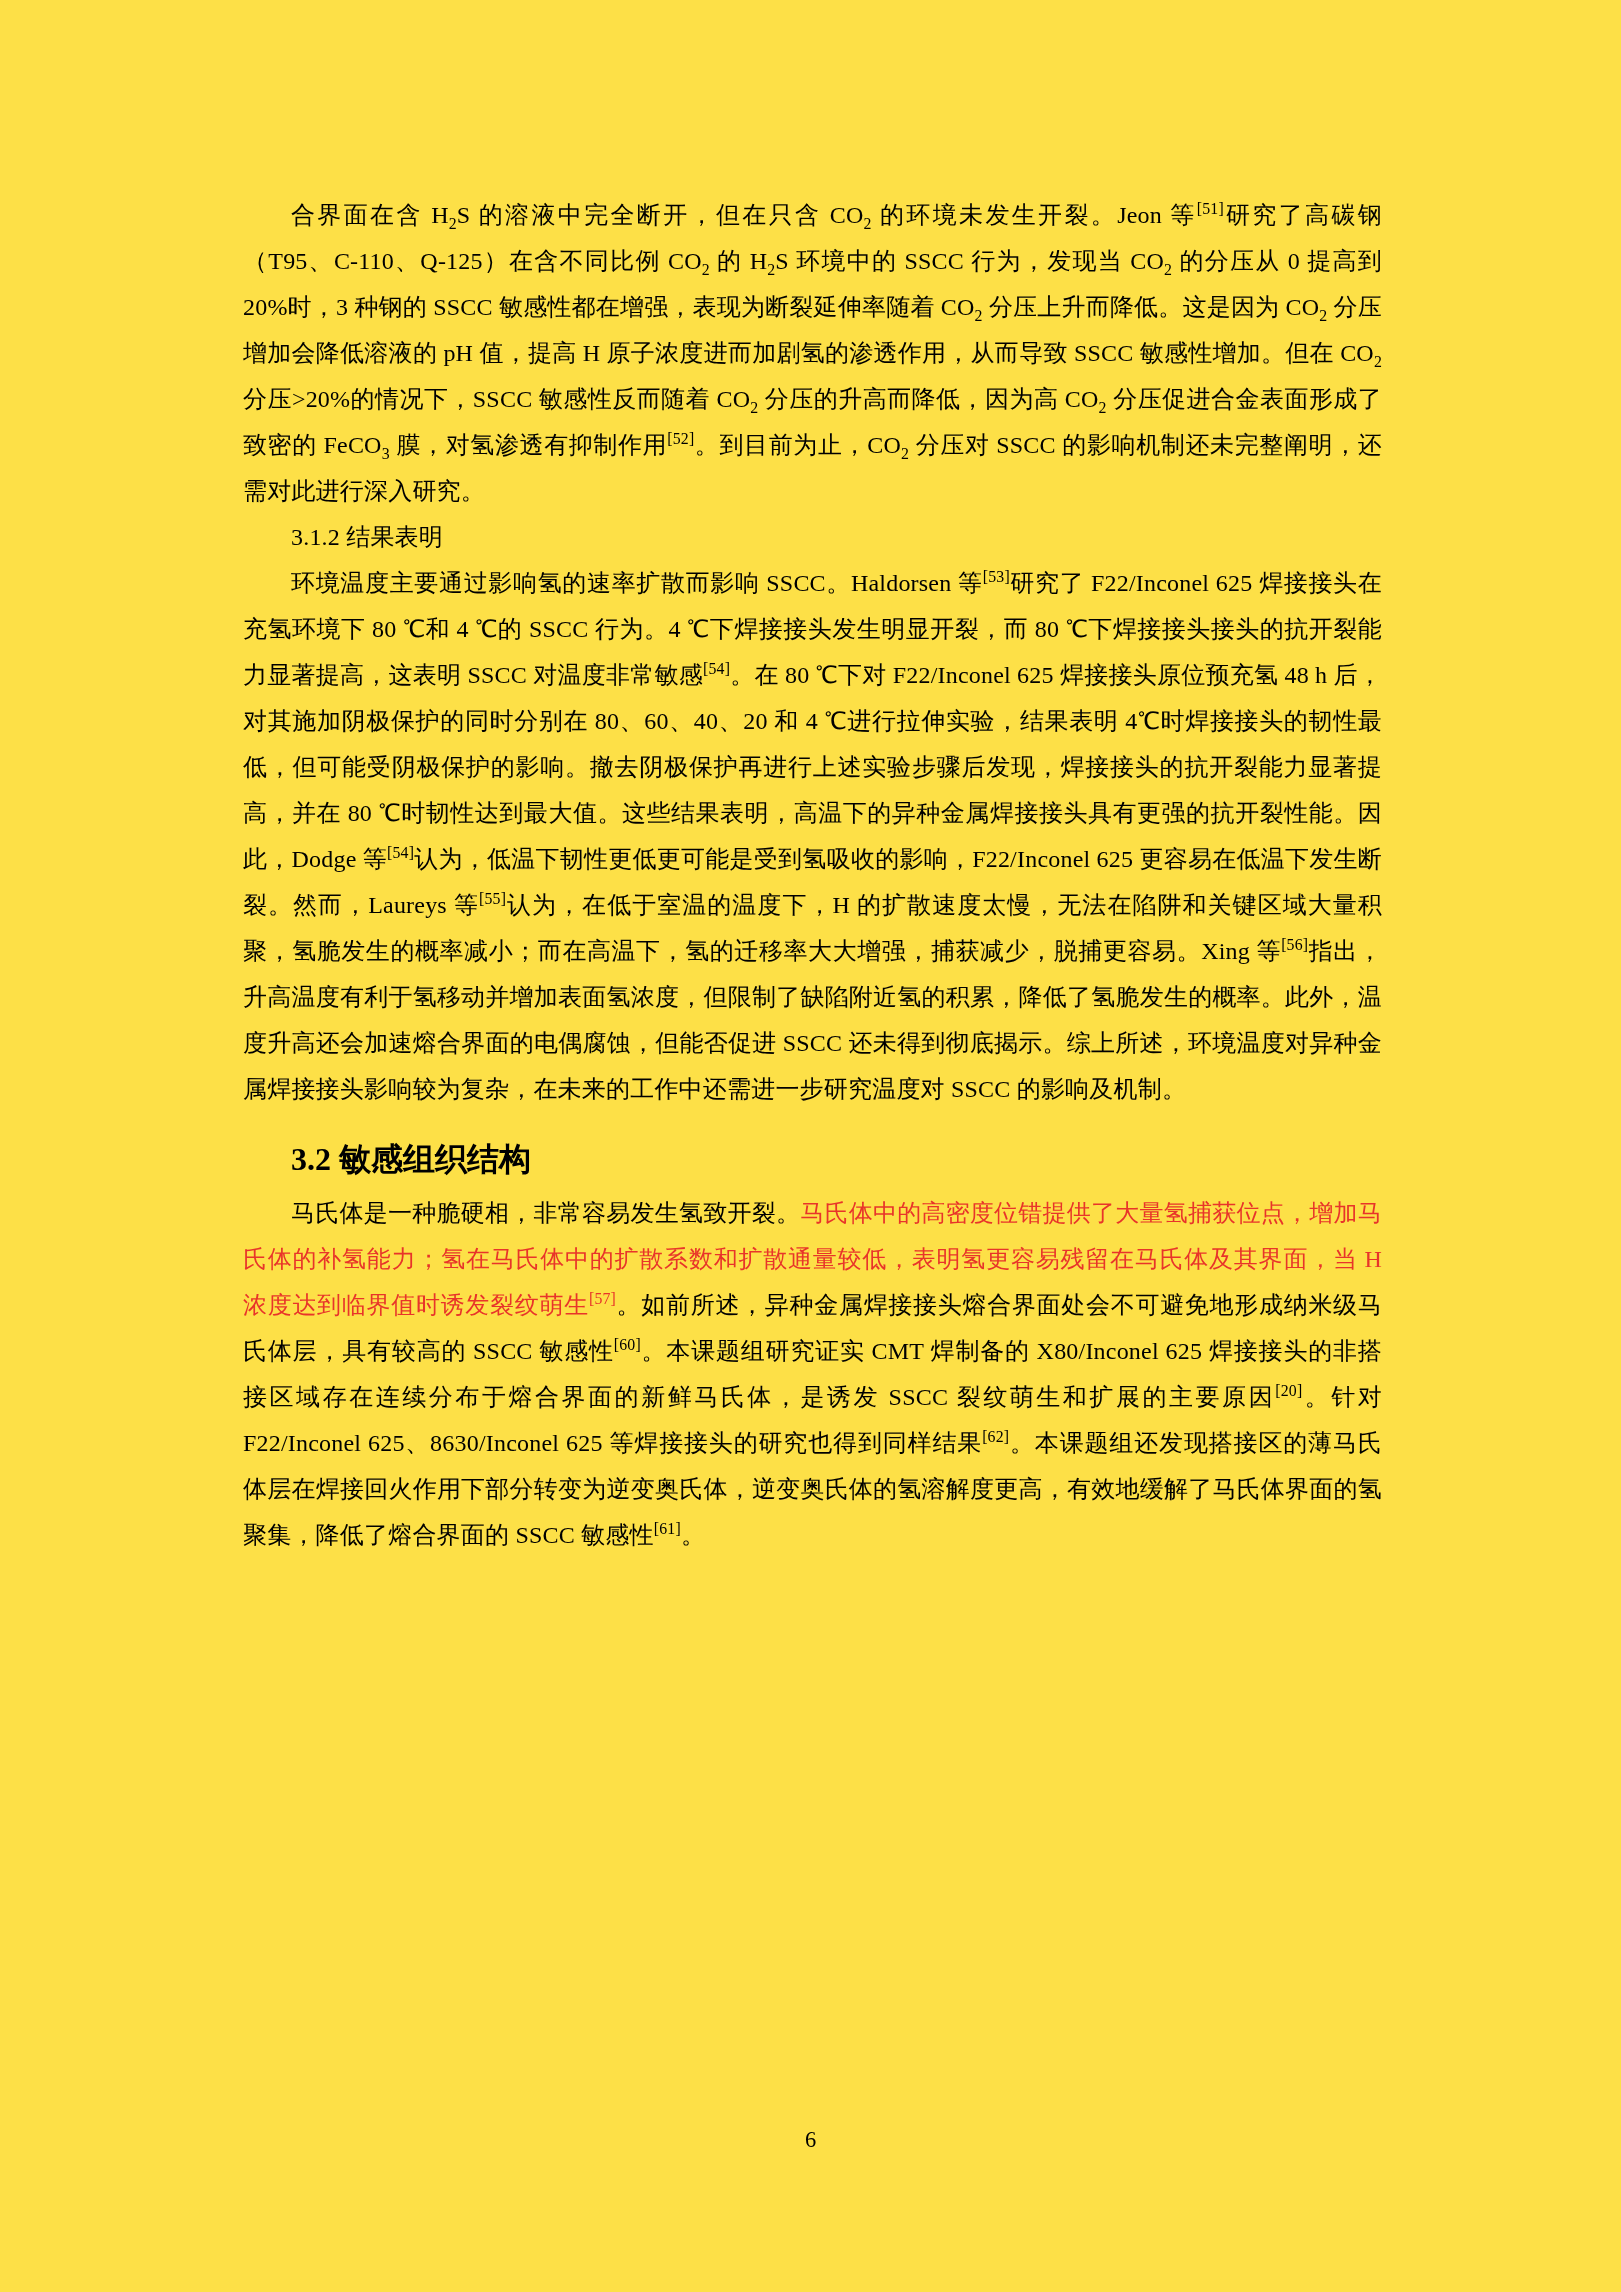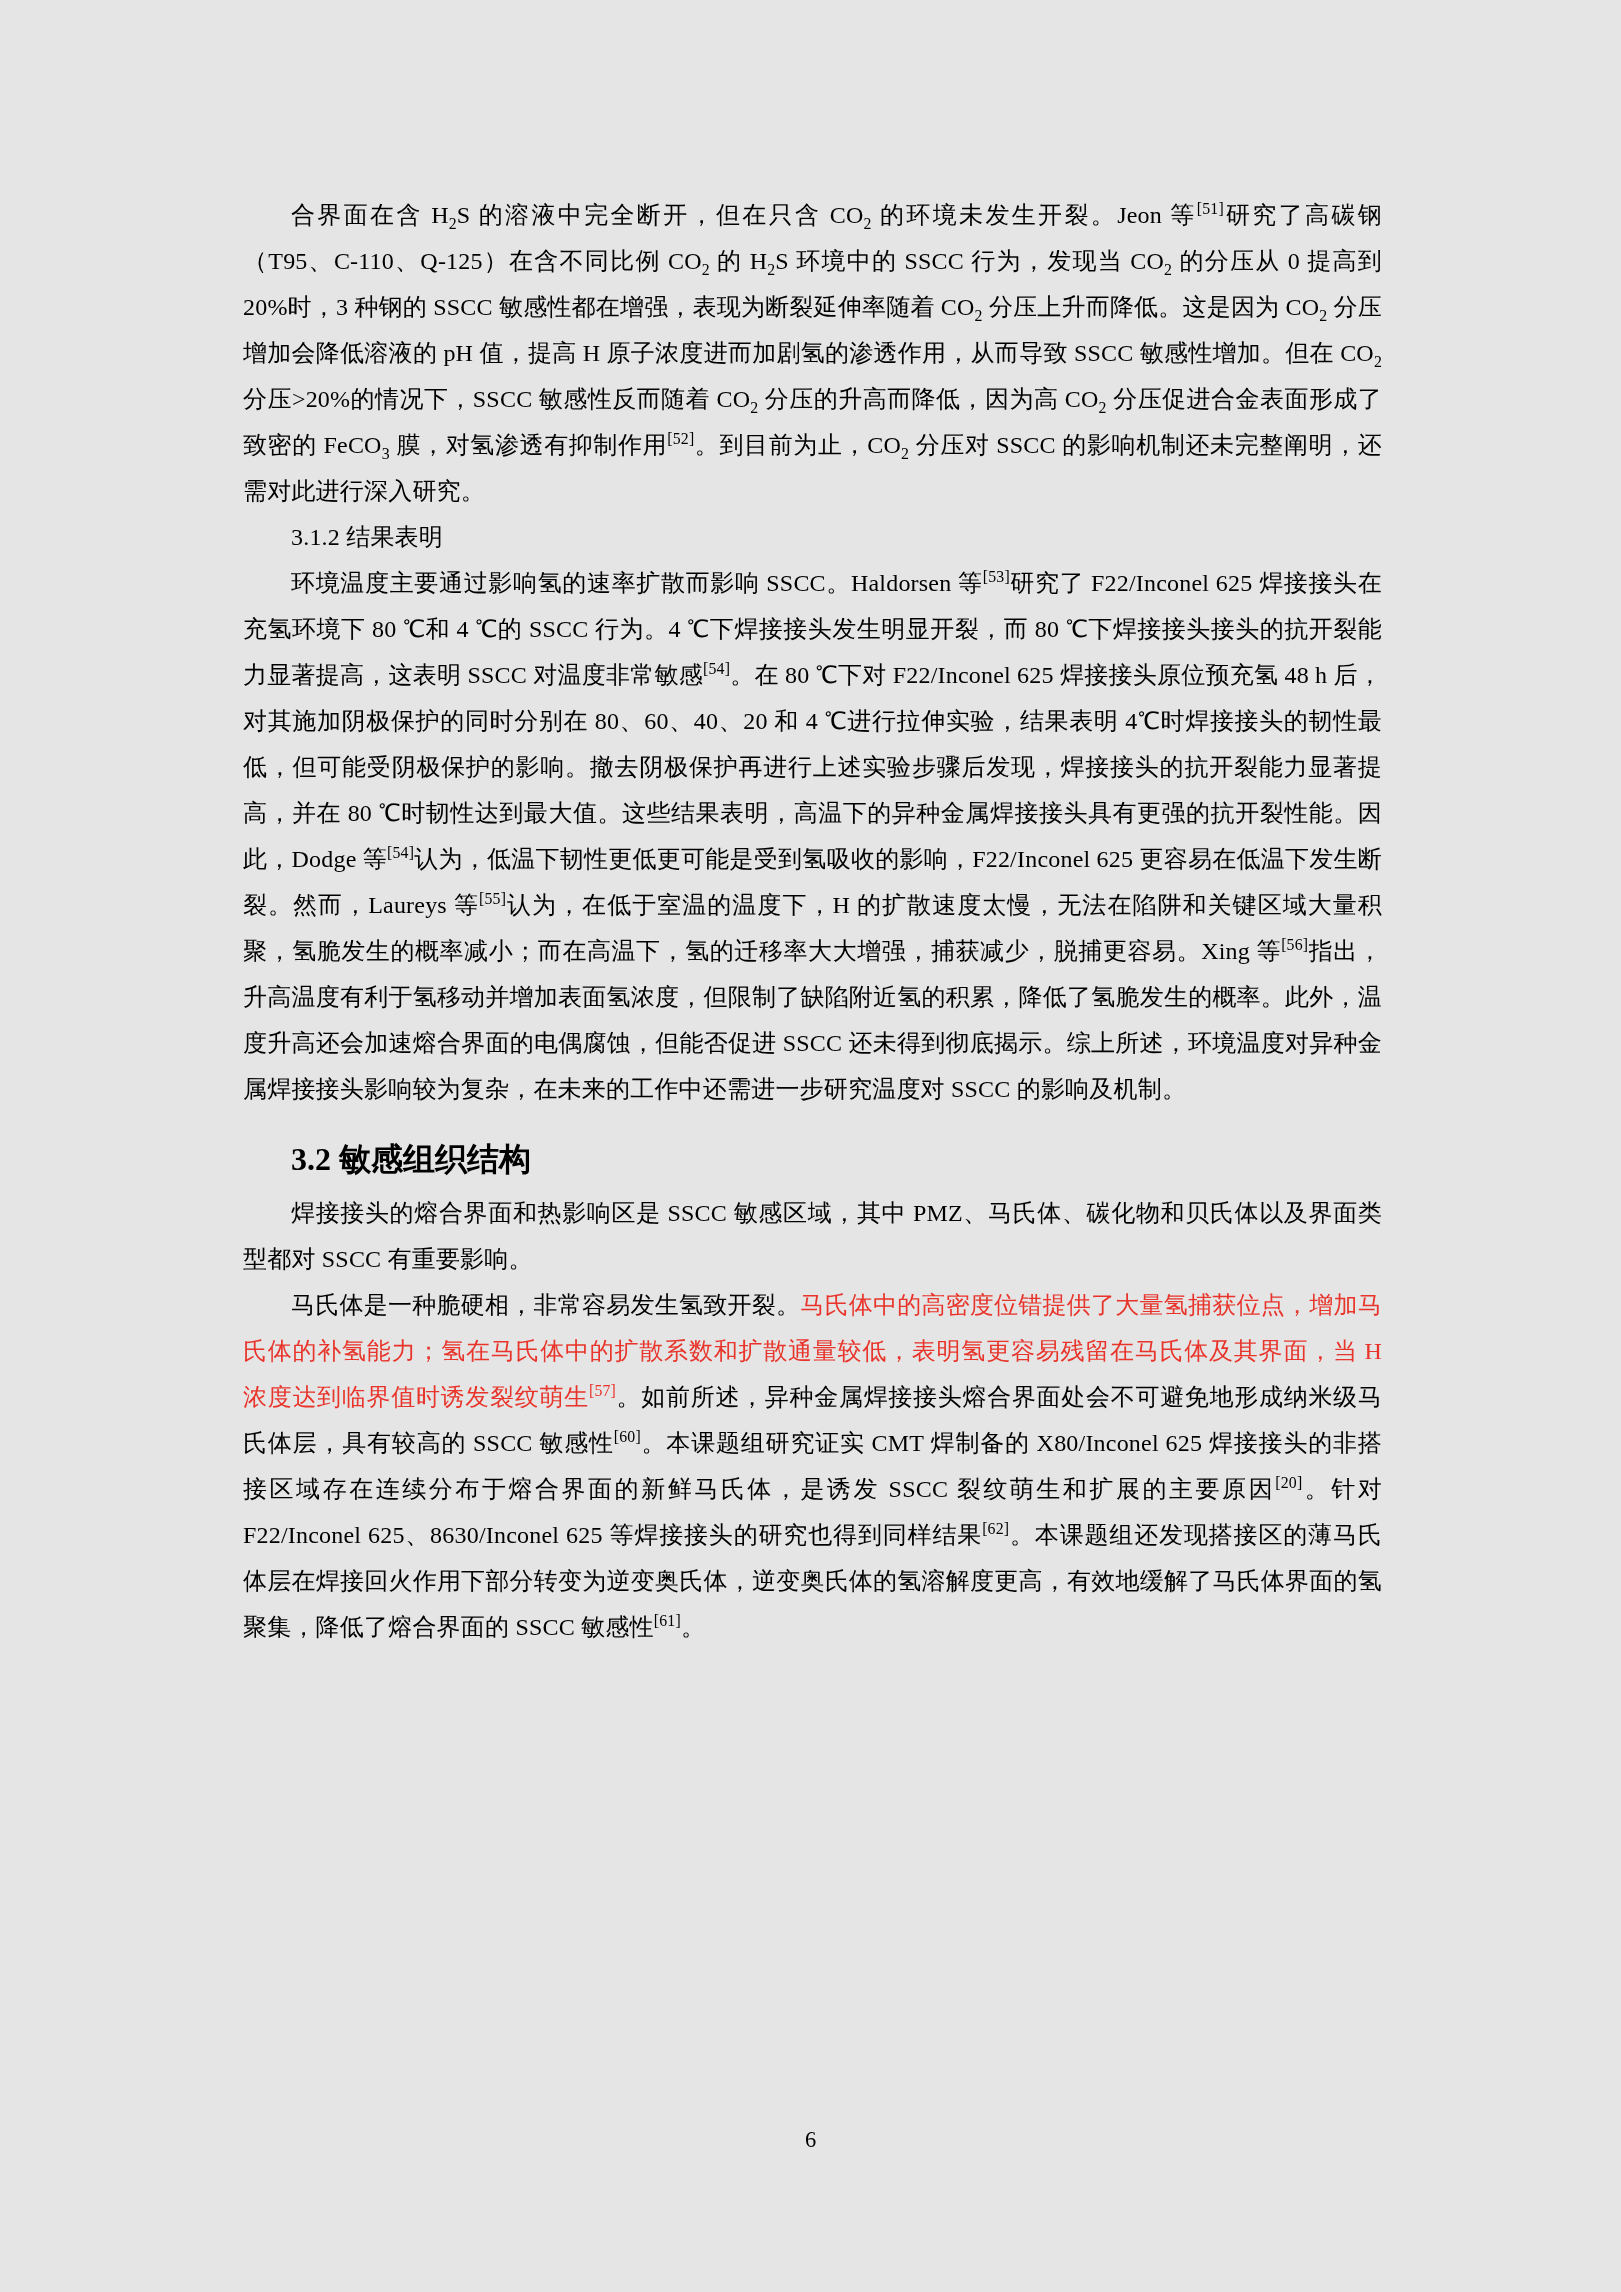--- a/index.html
+++ b/index.html
@@ -4,21 +4,21 @@
 <style>
   html, body {
     margin: 0;
     padding: 0;
     background: #ffffff;
   }
   .page {
     position: relative;
     width: 1621px;
     height: 2293px;
-    background: #e5e5e5;
+    background: #fde047;
     box-sizing: border-box;
     font-family: "Liberation Serif", serif;
     color: #000000;
     overflow: hidden;
   }
   .content {
     position: absolute;
     left: 243px;
     top: 192px;
     width: 1139px;
@@ -79,18 +79,17 @@
 </style>
 </head>
 <body>
 
 <div class="page">
   <div class="content" id="content">
       <p class="body-par"><span>合界面在含 H</span><sub>2</sub><span>S 的溶液中完全断开，但在只含 CO</span><sub>2</sub><span> 的环境未发生开裂。Jeon 等</span><sup>[51]</sup><span>研究了高碳钢（T95、C-110、Q-125）在含不同比例 CO</span><sub>2</sub><span> 的 H</span><sub>2</sub><span>S 环境中的 SSCC 行为，发现当 CO</span><sub>2</sub><span> 的分压从 0 提高到 20%时，3 种钢的 SSCC 敏感性都在增强，表现为断裂延伸率随着 CO</span><sub>2</sub><span> 分压上升而降低。这是因为 CO</span><sub>2</sub><span> 分压增加会降低溶液的 pH 值，提高 H 原子浓度进而加剧氢的渗透作用，从而导致 SSCC 敏感性增加。但在 CO</span><sub>2</sub><span> 分压&gt;20%的情况下，SSCC 敏感性反而随着 CO</span><sub>2</sub><span> 分压的升高而降低，因为高 CO</span><sub>2</sub><span> 分压促进合金表面形成了致密的 FeCO</span><sub>3</sub><span> 膜，对氢渗透有抑制作用</span><sup>[52]</sup><span>。到目前为止，CO</span><sub>2</sub><span> 分压对 SSCC 的影响机制还未完整阐明，还需对此进行深入研究。</span></p>
       <p class="sub-head"><span>3.1.2 结果表明</span></p>
       <p class="body-par"><span>环境温度主要通过影响氢的速率扩散而影响 SSCC。Haldorsen 等</span><sup>[53]</sup><span>研究了 F22/Inconel 625 焊接接头在充氢环境下 80 ℃和 4 ℃的 SSCC 行为。4 ℃下焊接接头发生明显开裂，而 80 ℃下焊接接头接头的抗开裂能力显著提高，这表明 SSCC 对温度非常敏感</span><sup>[54]</sup><span>。在 80 ℃下对 F22/Inconel 625 焊接接头原位预充氢 48 h 后，对其施加阴极保护的同时分别在 80、60、40、20 和 4 ℃进行拉伸实验，结果表明 4℃时焊接接头的韧性最低，但可能受阴极保护的影响。撤去阴极保护再进行上述实验步骤后发现，焊接接头的抗开裂能力显著提高，并在 80 ℃时韧性达到最大值。这些结果表明，高温下的异种金属焊接接头具有更强的抗开裂性能。因此，Dodge 等</span><sup>[54]</sup><span>认为，低温下韧性更低更可能是受到氢吸收的影响，F22/Inconel 625 更容易在低温下发生断裂。然而，Laureys 等</span><sup>[55]</sup><span>认为，在低于室温的温度下，H 的扩散速度太慢，无法在陷阱和关键区域大量积聚，氢脆发生的概率减小；而在高温下，氢的迁移率大大增强，捕获减少，脱捕更容易。Xing 等</span><sup>[56]</sup><span>指出，升高温度有利于氢移动并增加表面氢浓度，但限制了缺陷附近氢的积累，降低了氢脆发生的概率。此外，温度升高还会加速熔合界面的电偶腐蚀，但能否促进 SSCC 还未得到彻底揭示。综上所述，环境温度对异种金属焊接接头影响较为复杂，在未来的工作中还需进一步研究温度对 SSCC 的影响及机制。</span></p>
       <h2 class="section"><span>3.2 敏感组织结构</span></h2>
-      <p class="body-par"><span>焊接接头的熔合界面和热影响区是 SSCC 敏感区域，其中 PMZ、马氏体、碳化物和贝氏体以及界面类型都对 SSCC 有重要影响。</span></p>
       <p class="body-par"><span>马氏体是一种脆硬相，非常容易发生氢致开裂。</span><span class="red">马氏体中的高密度位错提供了大量氢捕获位点，增加马氏体的补氢能力；氢在马氏体中的扩散系数和扩散通量较低，表明氢更容易残留在马氏体及其界面，当 H 浓度达到临界值时诱发裂纹萌生</span><sup class="red">[57]</sup><span>。如前所述，异种金属焊接接头熔合界面处会不可避免地形成纳米级马氏体层，具有较高的 SSCC 敏感性</span><sup>[60]</sup><span>。本课题组研究证实 CMT 焊制备的 X80/Inconel 625 焊接接头的非搭接区域存在连续分布于熔合界面的新鲜马氏体，是诱发 SSCC 裂纹萌生和扩展的主要原因</span><sup>[20]</sup><span>。针对 F22/Inconel 625、8630/Inconel 625 等焊接接头的研究也得到同样结果</span><sup>[62]</sup><span>。本课题组还发现搭接区的薄马氏体层在焊接回火作用下部分转变为逆变奥氏体，逆变奥氏体的氢溶解度更高，有效地缓解了马氏体界面的氢聚集，降低了熔合界面的 SSCC 敏感性</span><sup>[61]</sup><span>。</span></p>
     </div>
   <div class="pagenum">6</div>
 </div>
 
 
 </body></html>

